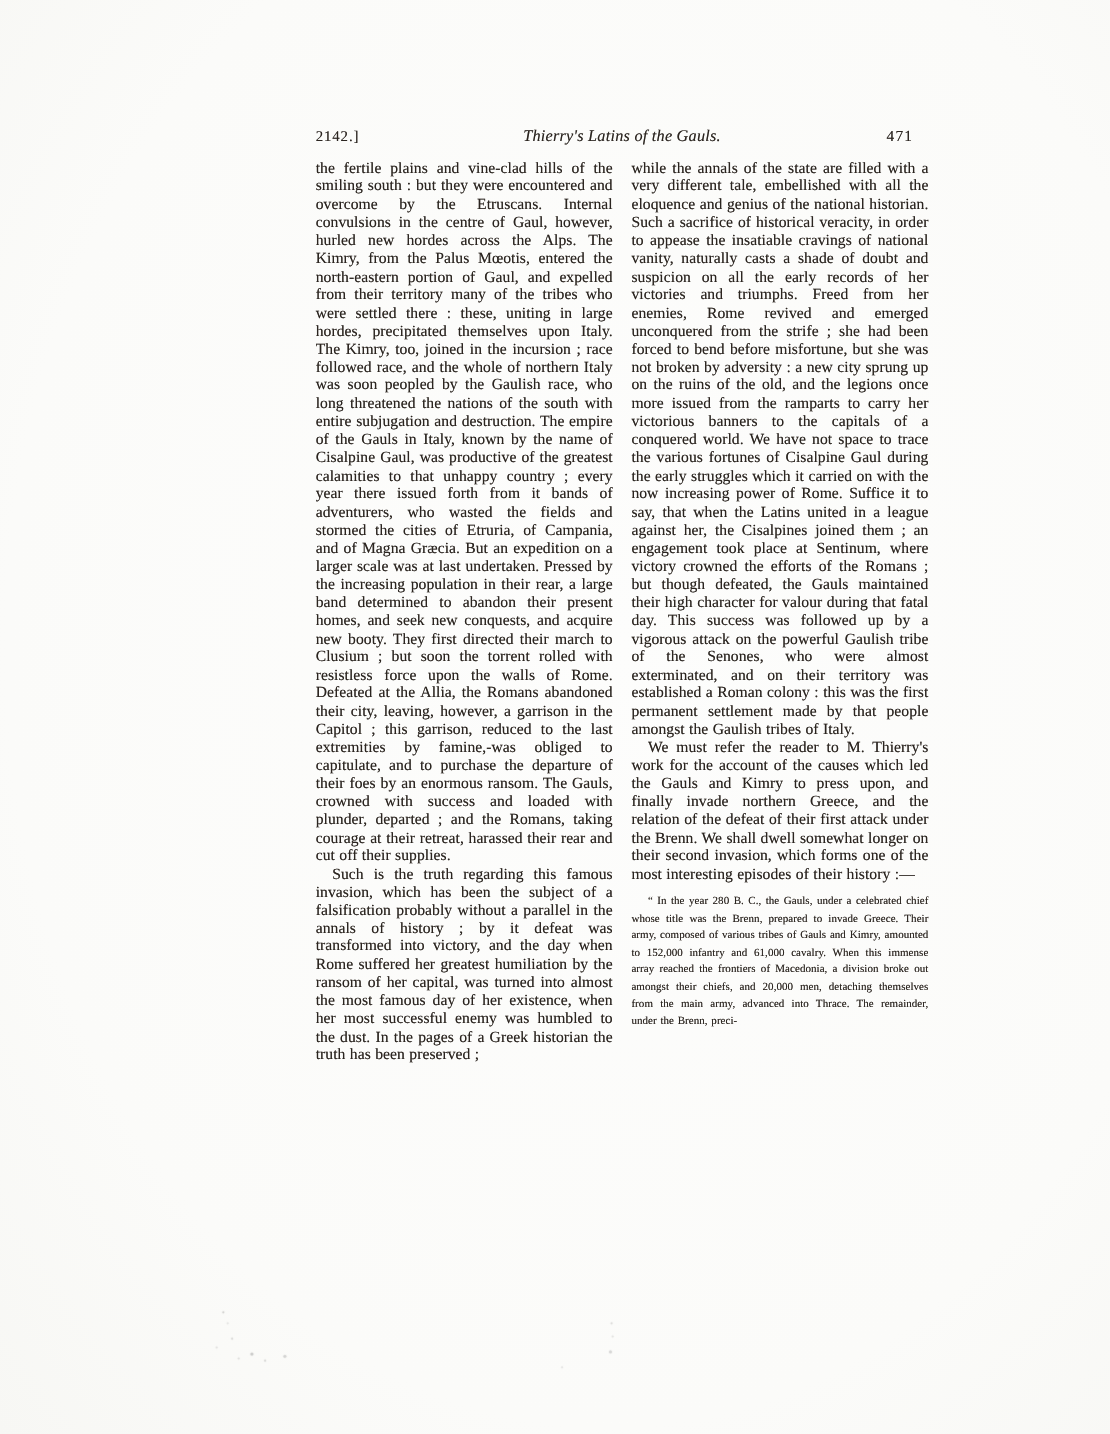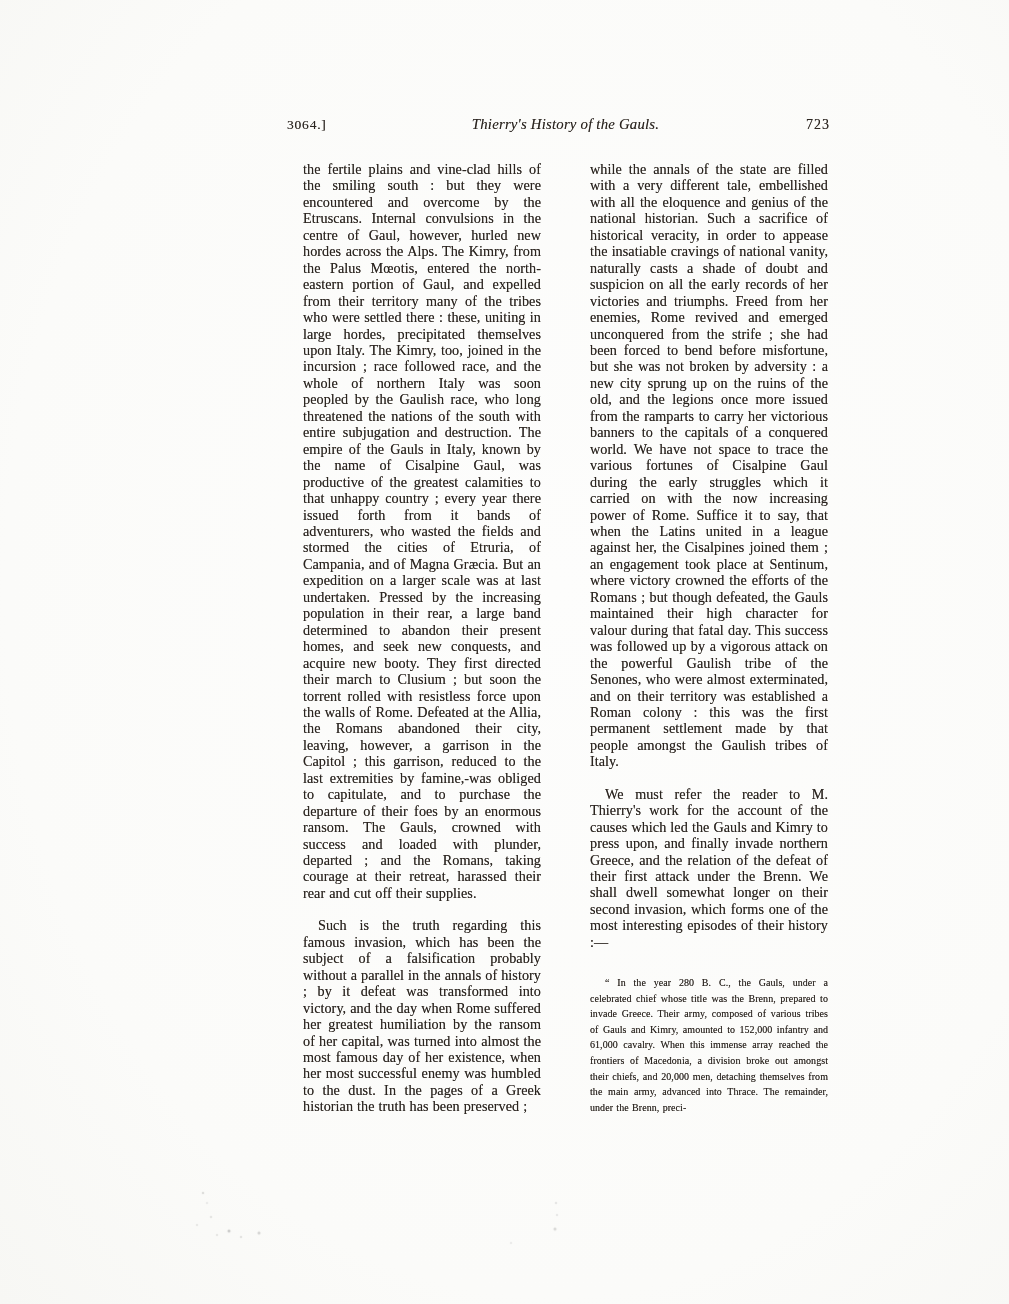--- a/index.html
+++ b/index.html
@@ -56,21 +56,21 @@
   }
   .columns {
     display: flex;
     gap: 17px;
     margin-top: 9px;
   }
   .col {
     width: 270px;
   }
   .para {
-    margin: 16px;
+    margin: 0;
     text-align: justify;
     font-size: 14.2px;
     line-height: 16.45px;
     word-spacing: 0.4px;
     letter-spacing: 0.05px;
     text-shadow: 0 0 0.45px rgba(43,37,32,0.6);
   }
   .para.indent {
     text-indent: 15px;
   }
@@ -104,23 +104,23 @@
       310px 52px 1px 0 rgba(160,160,160,0.25);
   }
 </style>
 </head>
 <body>
 
 <div class="page">
   <div class="content">
 
     <div class="header">
-      <span class="date">3064.]</span>
-      <span class="title">Thierry's History of the Gauls.</span>
-      <span class="pagenum">723</span>
+      <span class="date">2142.]</span>
+      <span class="title">Thierry's Latins of the Gauls.</span>
+      <span class="pagenum">471</span>
     </div>
 
     <div class="columns">
       <div class="col">
           <p class="para">the fertile plains and vine-clad hills of the smiling south : but they were encountered and overcome by the Etruscans. Internal convulsions in the centre of Gaul, however, hurled new hordes across the Alps. The Kimry, from the Palus Mœotis, entered the north-eastern portion of Gaul, and expelled from their territory many of the tribes who were settled there : these, uniting in large hordes, precipitated themselves upon Italy. The Kimry, too, joined in the incursion ; race followed race, and the whole of northern Italy was soon peopled by the Gaulish race, who long threatened the nations of the south with entire subjugation and destruction. The empire of the Gauls in Italy, known by the name of Cisalpine Gaul, was productive of the greatest calamities to that unhappy country ; every year there issued forth from it bands of adventurers, who wasted the fields and stormed the cities of Etruria, of Campania, and of Magna Græcia. But an expedition on a larger scale was at last undertaken. Pressed by the increasing population in their rear, a large band determined to abandon their present homes, and seek new conquests, and acquire new booty. They first directed their march to Clusium ; but soon the torrent rolled with resistless force upon the walls of Rome. Defeated at the Allia, the Romans abandoned their city, leaving, however, a garrison in the Capitol ; this garrison, reduced to the last extremities by famine,-was obliged to capitulate, and to purchase the departure of their foes by an enormous ransom. The Gauls, crowned with success and loaded with plunder, departed ; and the Romans, taking courage at their retreat, harassed their rear and cut off their supplies.</p>
           <p class="para indent">Such is the truth regarding this famous invasion, which has been the subject of a falsification probably without a parallel in the annals of history ; by it defeat was transformed into victory, and the day when Rome suffered her greatest humiliation by the ransom of her capital, was turned into almost the most famous day of her existence, when her most successful enemy was humbled to the dust. In the pages of a Greek historian the truth has been preserved ;</p>
         </div>
       <div class="col">
           <p class="para">while the annals of the state are filled with a very different tale, embellished with all the eloquence and genius of the national historian. Such a sacrifice of historical veracity, in order to appease the insatiable cravings of national vanity, naturally casts a shade of doubt and suspicion on all the early records of her victories and triumphs. Freed from her enemies, Rome revived and emerged unconquered from the strife ; she had been forced to bend before misfortune, but she was not broken by adversity : a new city sprung up on the ruins of the old, and the legions once more issued from the ramparts to carry her victorious banners to the capitals of a conquered world. We have not space to trace the various fortunes of Cisalpine Gaul during the early struggles which it carried on with the now increasing power of Rome. Suffice it to say, that when the Latins united in a league against her, the Cisalpines joined them ; an engagement took place at Sentinum, where victory crowned the efforts of the Romans ; but though defeated, the Gauls maintained their high character for valour during that fatal day. This success was followed up by a vigorous attack on the powerful Gaulish tribe of the Senones, who were almost exterminated, and on their territory was established a Roman colony : this was the first permanent settlement made by that people amongst the Gaulish tribes of Italy.</p>
           <p class="para indent">We must refer the reader to M. Thierry's work for the account of the causes which led the Gauls and Kimry to press upon, and finally invade northern Greece, and the relation of the defeat of their first attack under the Brenn. We shall dwell somewhat longer on their second invasion, which forms one of the most interesting episodes of their history :—</p>

